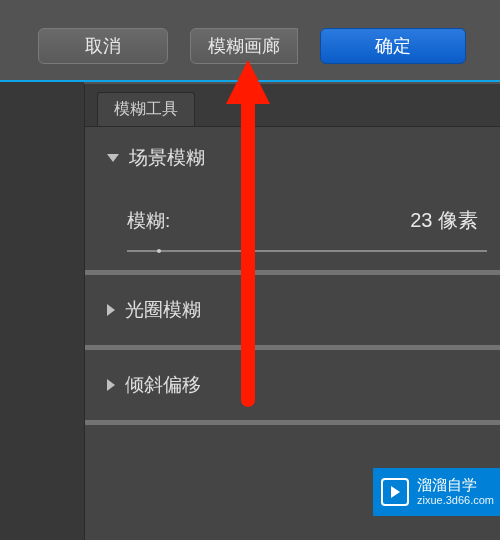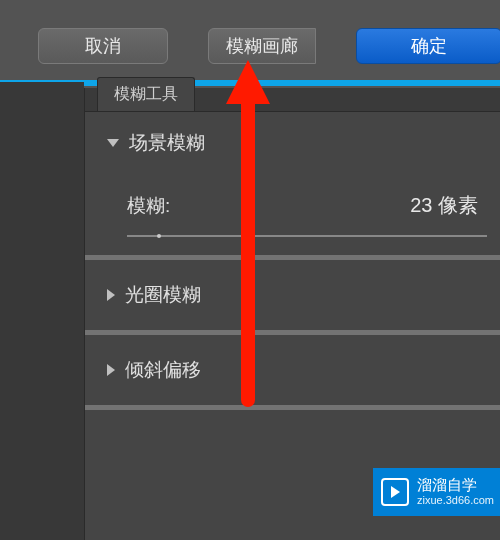--- a/index.html
+++ b/index.html
@@ -12,22 +12,22 @@
       background: #535353;
       width: 500px;
       height: 540px;
       overflow: hidden;
       position: relative;
     }
     .toolbar {
       background: #535353;
       padding: 28px 0 16px 0;
       display: flex;
-      gap: 40px;
-      border-bottom: 6px solid #0ea5e9;
+      gap: 22px;
+      border-bottom: 2px solid #0ea5e9;
       padding-left: 38px;
     }
     .btn {
       height: 36px;
       min-width: 130px;
       border: 1px solid #7a7a7a;
       border-radius: 6px;
       background: linear-gradient(#6a6a6a, #5a5a5a);
       color: #e8e8e8;
       font-size: 18px;
@@ -59,21 +59,21 @@
       left: 0;
       top: 82px;
       width: 84px;
       height: 460px;
       background: #383838;
     }
     .tab-header {
       display: flex;
       border-bottom: 1px solid #2a2a2a;
       background: #3a3a3a;
-      height: 24px;
+      height: 43px;
       align-items: flex-end;
     }
     .tab {
       background: #454545;
       border: 1px solid #2a2a2a;
       border-bottom: none;
       padding: 6px 16px;
       font-size: 16px;
       color: #d0d0d0;
       margin-left: 12px;

